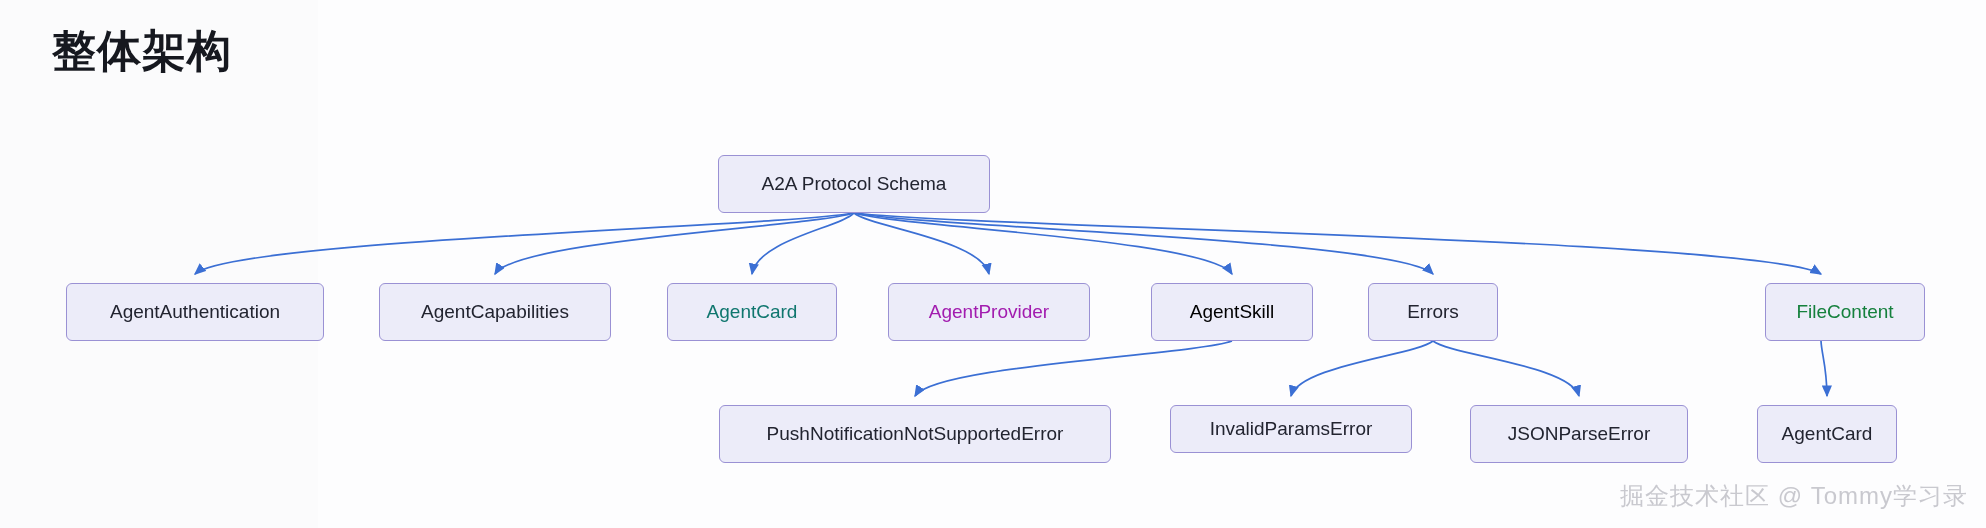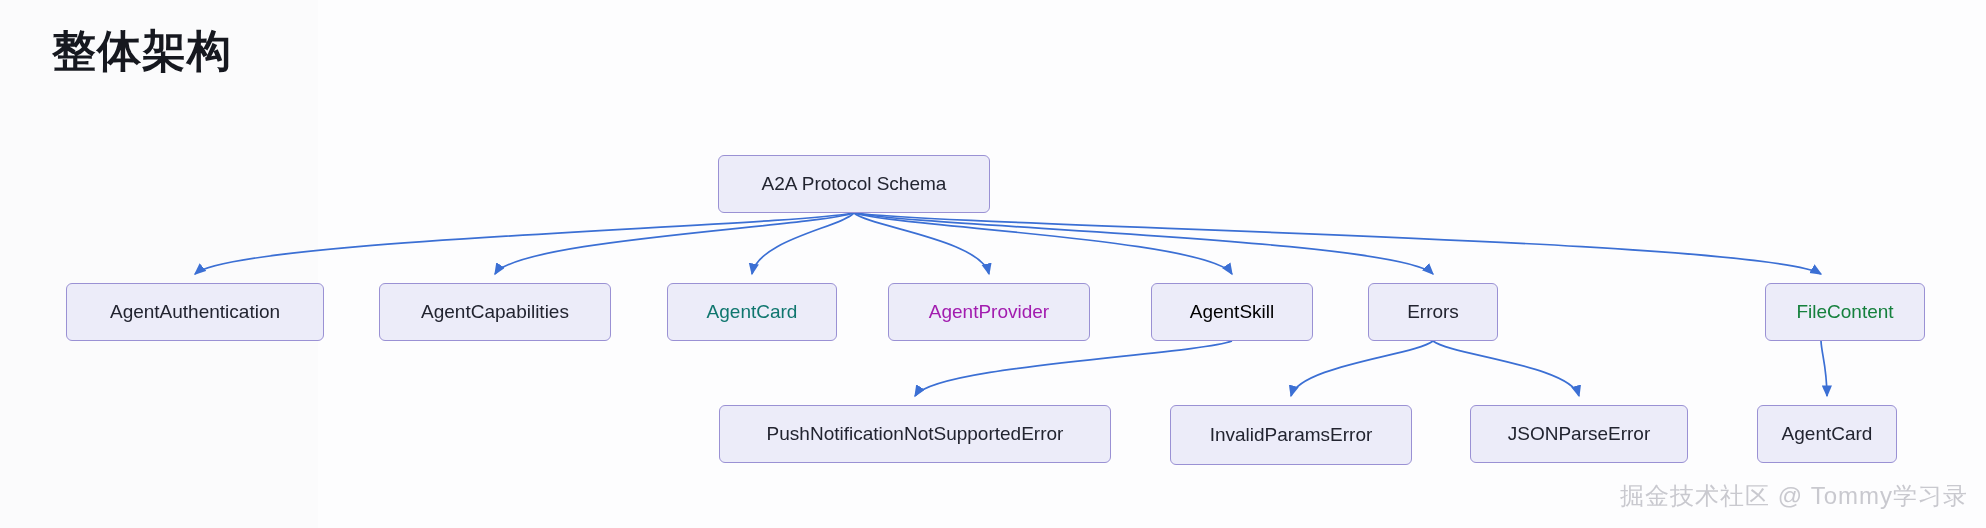--- a/index.html
+++ b/index.html
@@ -131,21 +131,21 @@
       </div>
       <div class="node" style="left: 1368px; top: 283px; width: 130px; height: 58px; background: rgb(236, 236, 249); border-color: rgb(154, 145, 212); color: rgb(34, 36, 48);">
         <span>Errors</span>
       </div>
       <div class="node" style="left: 1729px; top: 283px; width: 160px; height: 58px; background: rgb(236, 236, 249); border-color: rgb(154, 145, 212); color: #15803d; margin-left: 36px;">
         <span>FileContent</span>
       </div>
       <div class="node" style="left: 719px; top: 405px; width: 392px; height: 58px; background: rgb(236, 236, 249); border-color: rgb(154, 145, 212); color: rgb(34, 36, 48);">
         <span>PushNotificationNotSupportedError</span>
       </div>
-      <div class="node" style="left: 1170px; top: 405px; width: 242px; height: 60px; background: rgb(236, 236, 249); border-color: rgb(154, 145, 212); color: rgb(34, 36, 48);">
+      <div class="node" style="left: 1170px; top: 405px; width: 242px; height: 48px; background: rgb(236, 236, 249); border-color: rgb(154, 145, 212); color: rgb(34, 36, 48);">
         <span>InvalidParamsError</span>
       </div>
       <div class="node" style="left: 1470px; top: 405px; width: 218px; height: 58px; background: rgb(236, 236, 249); border-color: rgb(154, 145, 212); color: rgb(34, 36, 48);">
         <span>JSONParseError</span>
       </div>
       <div class="node" style="left: 1757px; top: 405px; width: 140px; height: 58px; background: rgb(236, 236, 249); border-color: rgb(154, 145, 212); color: rgb(34, 36, 48);">
         <span>AgentCard</span>
       </div>
     </div>
 

